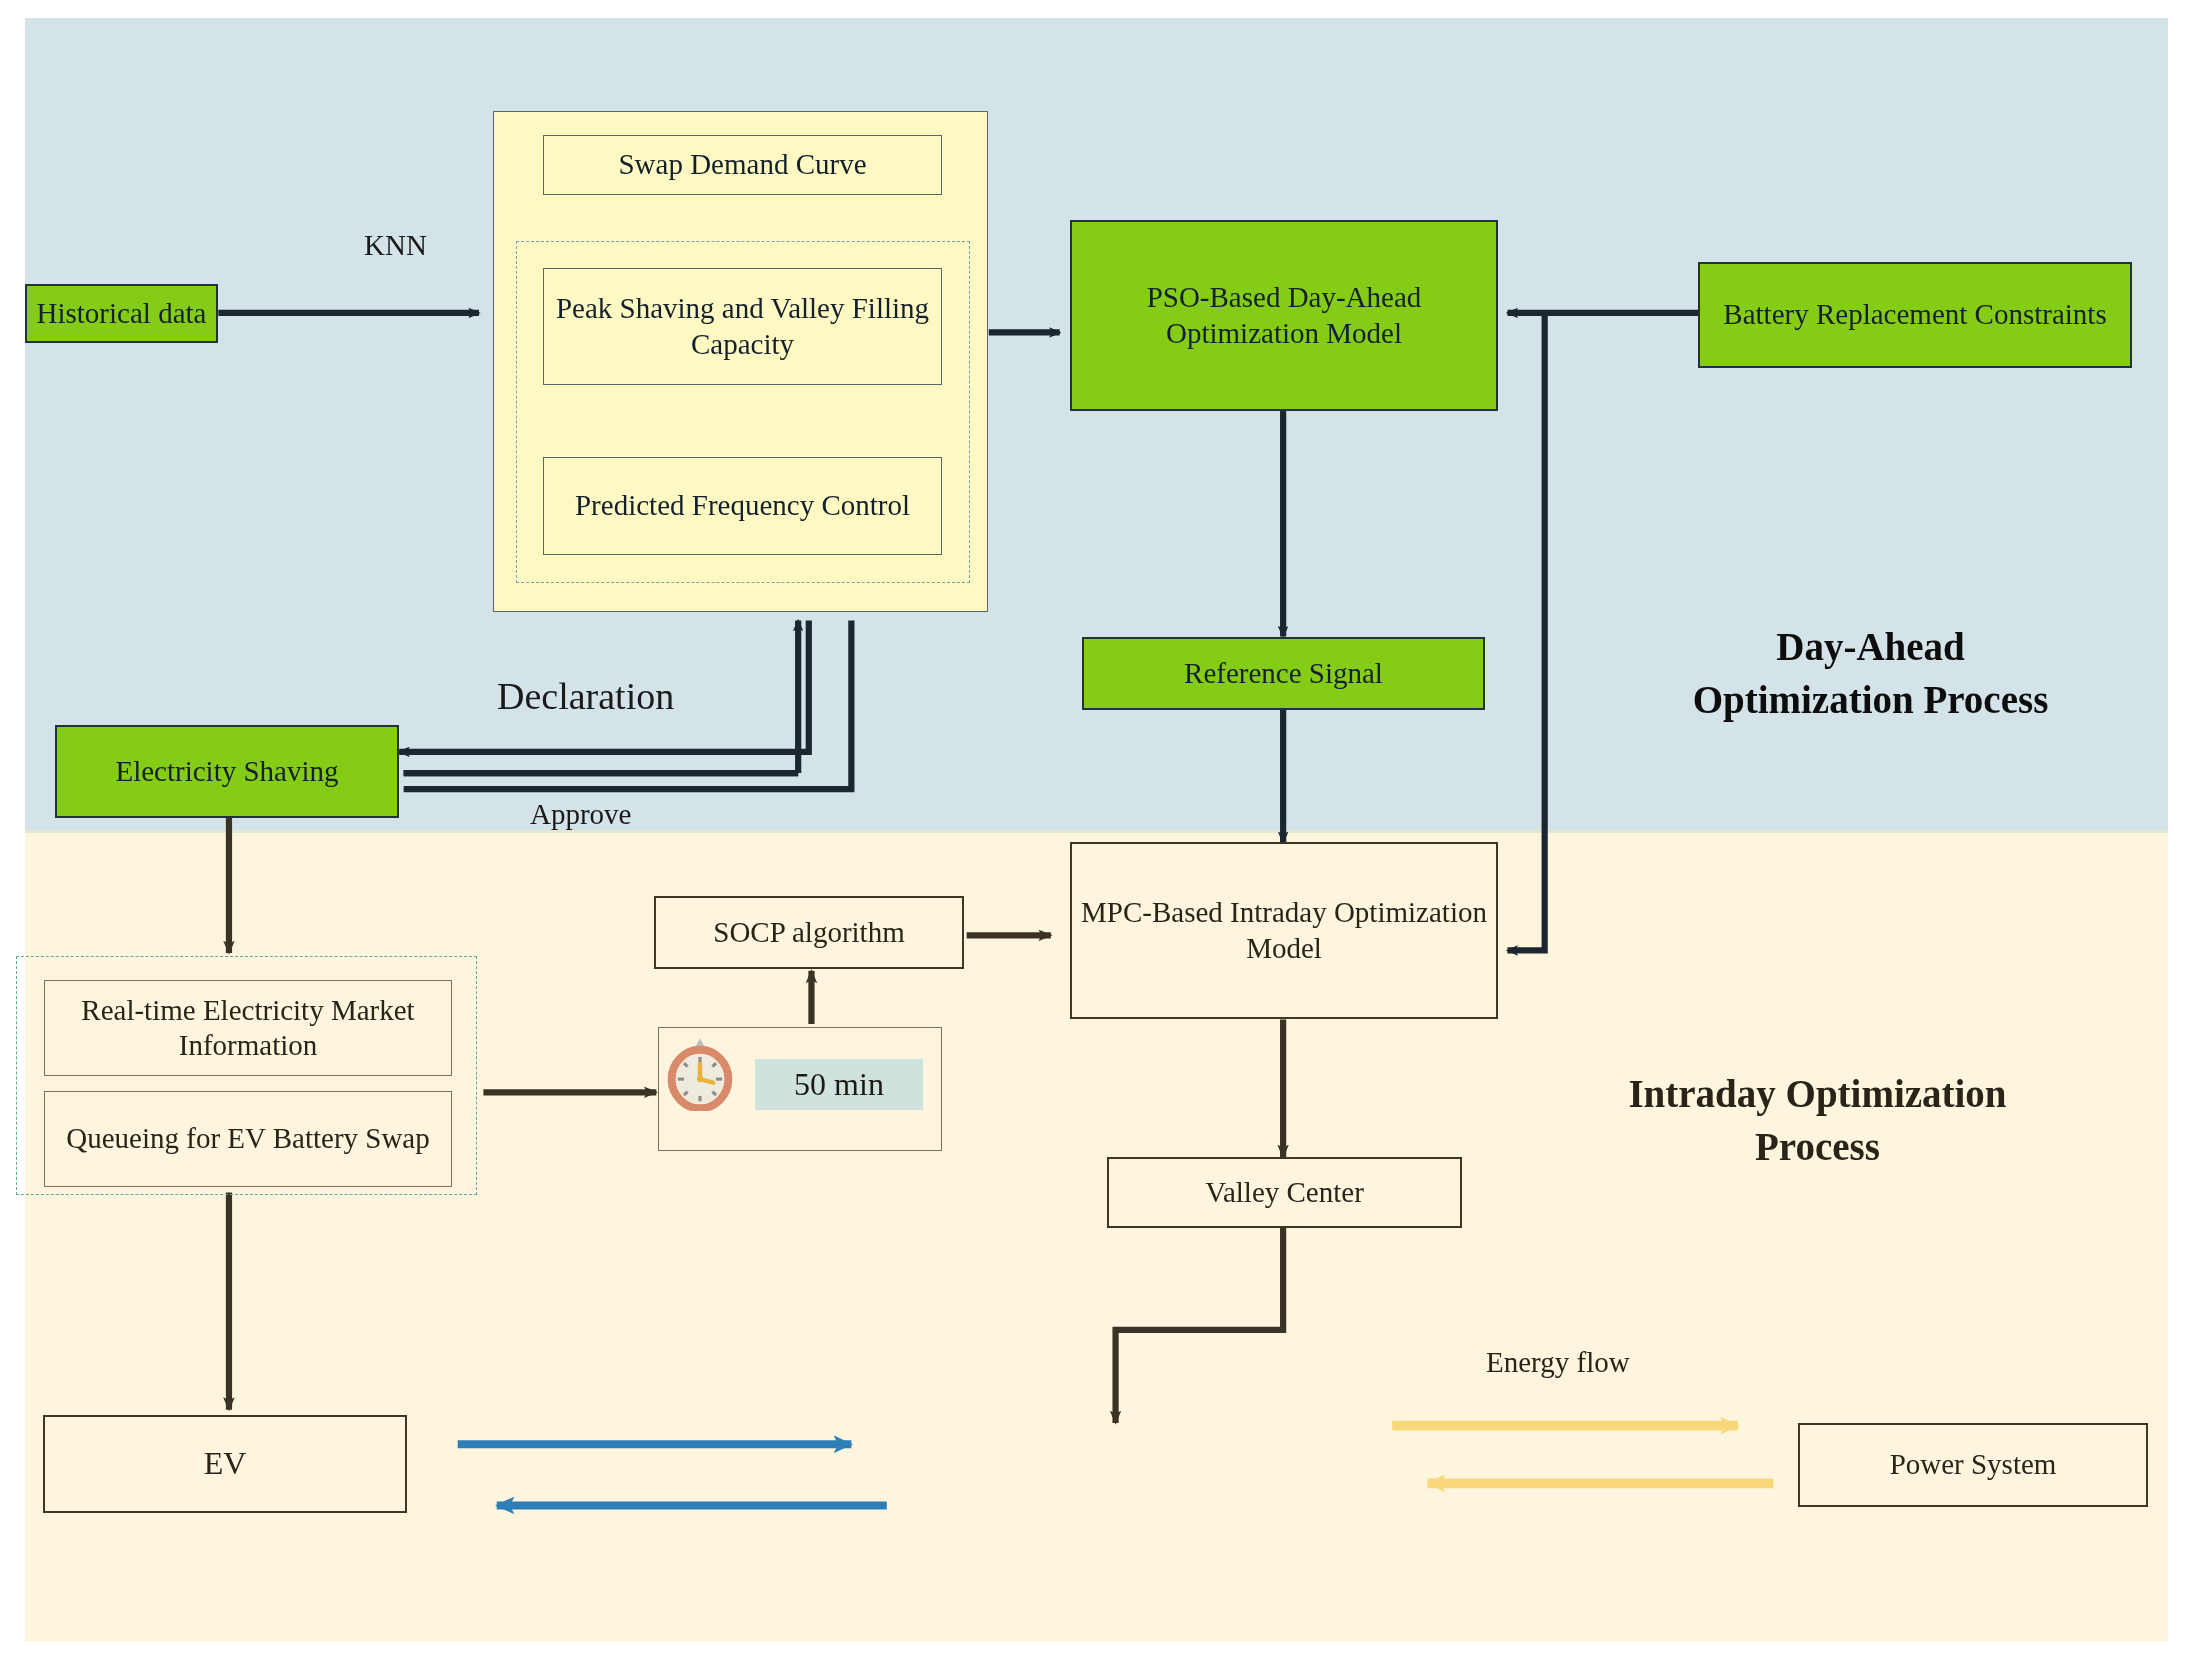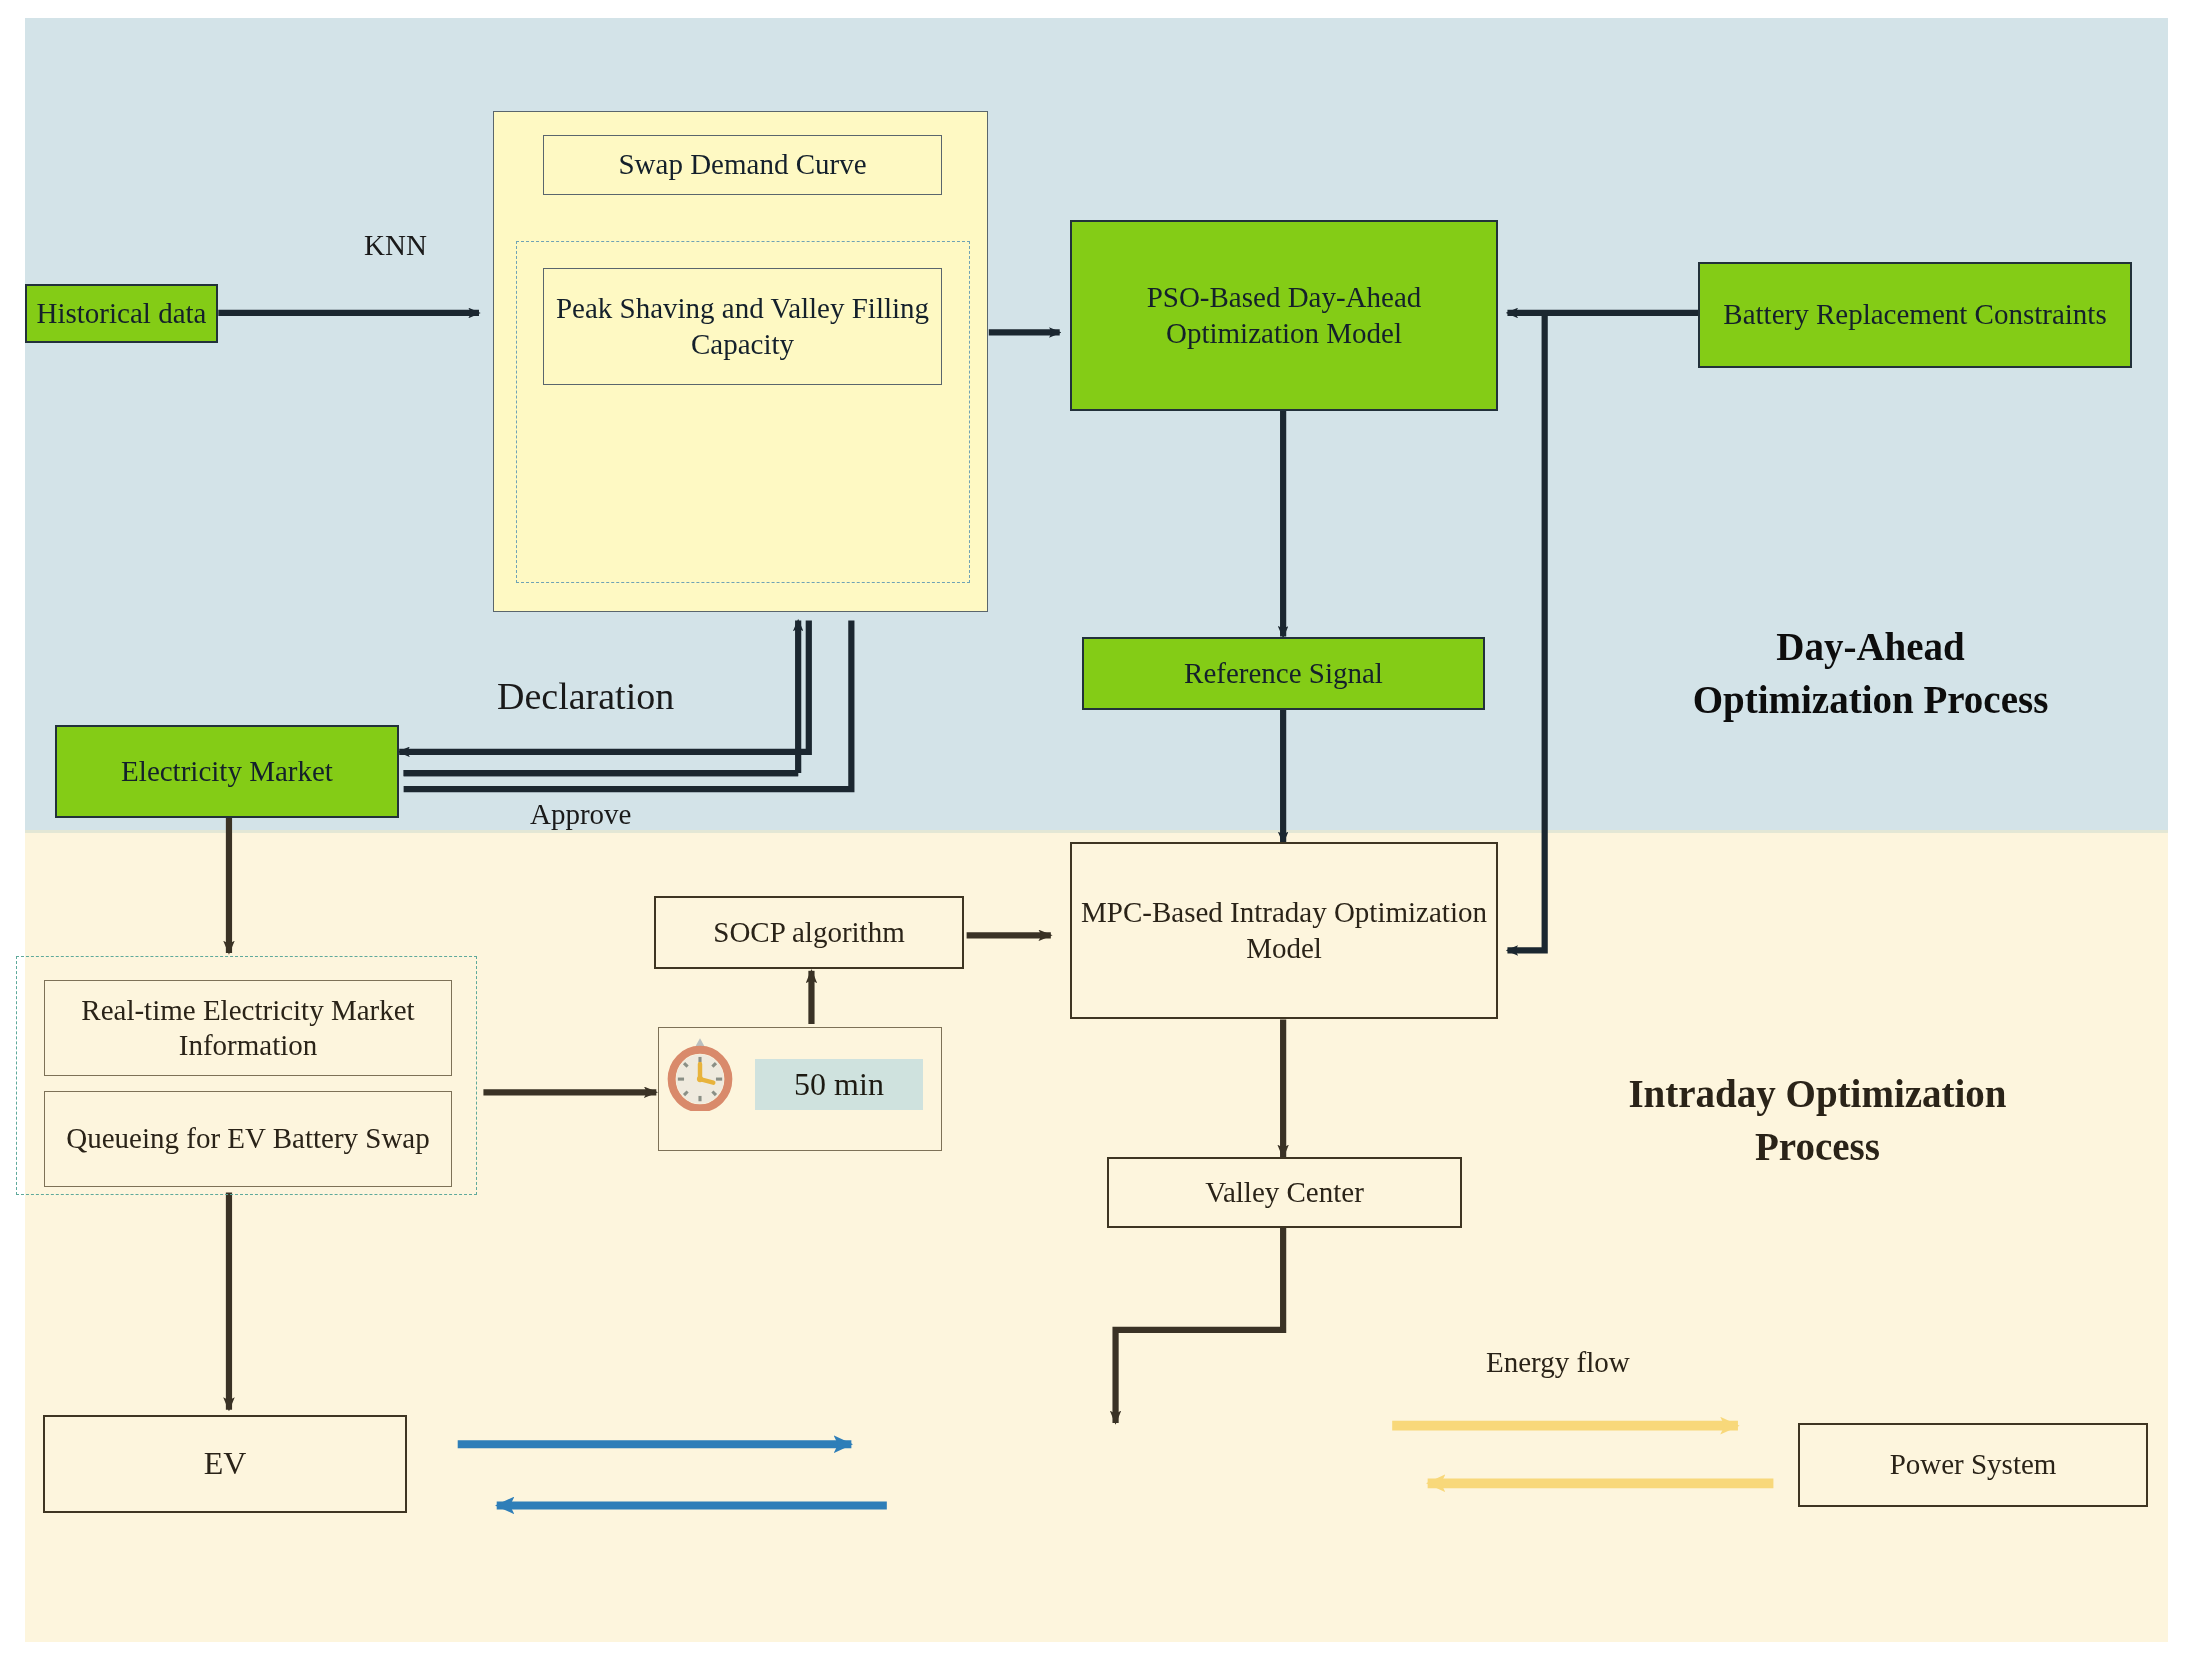--- a/index.html
+++ b/index.html
@@ -135,35 +135,38 @@
   <div class="node blue-thin" style="left:543px;top:135px;width:399px;height:60px;font-size:29px;">
     <span>Swap Demand Curve</span>
   </div>
 
   <div class="dash-blue" style="left:516px;top:241px;width:454px;height:342px;"></div>
 
   <div class="node blue-thin" style="left:543px;top:268px;width:399px;height:117px;font-size:29px;">
     <span>Peak Shaving and Valley Filling Capacity</span>
   </div>
 
+  <div class="node blue-thin" style="left:543px;top:457px;width:399px;height:98px;font-size:29px;">
+    <span>Predicted Frequency Control</span>
+  </div>
 
   <div class="node blue-box" style="left:1070px;top:220px;width:428px;height:191px;font-size:29px;">
     <span>PSO-Based  Day-Ahead Optimization Model</span>
   </div>
 
   <div class="node blue-box" style="left:1698px;top:262px;width:434px;height:106px;font-size:29px;">
     <span>Battery Replacement Constraints</span>
   </div>
 
   <div class="node blue-box" style="left:1082px;top:637px;width:403px;height:73px;font-size:29px;">
     <span>Reference Signal</span>
   </div>
 
   <div class="node blue-box" style="left:55px;top:725px;width:344px;height:93px;font-size:29px;">
-    <span>Electricity Market</span>
+    <span>Electricity Shaving</span>
   </div>
 
   <div class="plain-label" style="left:364px;top:229px;font-size:29px;">
     <span>KNN</span>
   </div>
   <div class="plain-label" style="left:497px;top:674px;font-size:38px;">
     <span>Declaration</span>
   </div>
   <div class="plain-label" style="left:530px;top:798px;font-size:29px;">
     <span>Approve</span>

